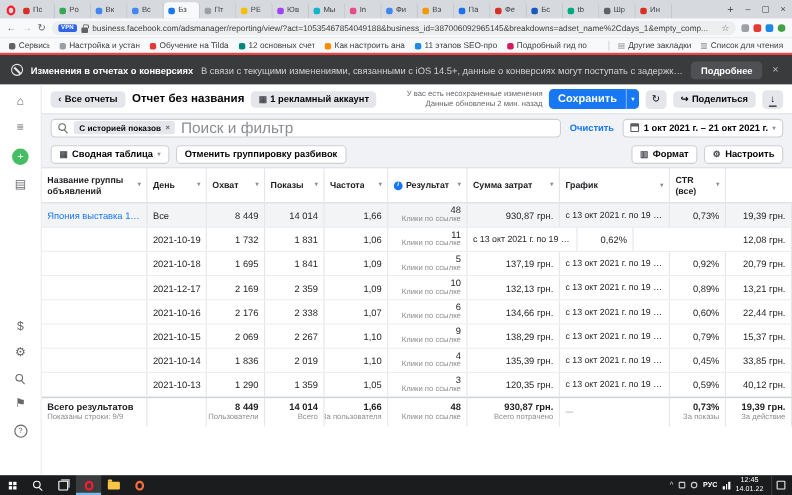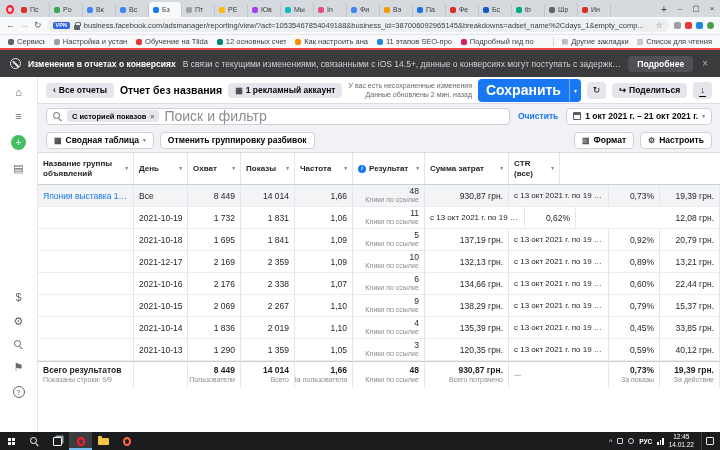--- a/index.html
+++ b/index.html
@@ -53,21 +53,21 @@
 .rail-gap{margin-top:auto}
 .help-c{width:12px;height:12px;border-radius:50%;border:1px solid #65676b;color:#65676b;font-size:7px;display:flex;align-items:center;justify-content:center}
 .main{flex:1;display:flex;flex-direction:column;min-width:0}
 
 
 .fb-header{height:27px;background:#fff;border-bottom:1px solid #dadde1;display:flex;align-items:center;gap:6px;padding:0 8px;flex:none}
 .pill{background:#e4e6eb;border-radius:4px;padding:2.5px 7px;font-size:8.5px;font-weight:bold;color:#050505;display:flex;align-items:center;gap:3px;white-space:nowrap}
 .fb-title{font-size:10.5px;font-weight:bold;color:#050505;white-space:nowrap}
 .hdr-status{margin-left:auto;text-align:right;font-size:7px;color:#65676b;line-height:1.3;white-space:nowrap}
 .save{display:flex;flex:none}
-.save-main{background:#1877f2;color:#fff;font-size:14px;font-weight:bold;padding:3.5px 8px;border-radius:4px 0 0 4px}
+.save-main{background:#1877f2;color:#fff;font-size:10px;font-weight:bold;padding:3.5px 8px;border-radius:4px 0 0 4px}
 .save-caret{background:#1877f2;color:#fff;font-size:6px;padding:0 4px;display:flex;align-items:center;border-left:1px solid rgba(255,255,255,.4);border-radius:0 4px 4px 0}
 .iconpill{background:#e4e6eb;border-radius:4px;width:19px;height:17px;display:flex;align-items:center;justify-content:center;font-size:9px;color:#050505;flex:none}
 .dl{position:relative;font-size:9px;line-height:1}
 .dl::after{content:"";position:absolute;left:-1px;right:-1px;bottom:-2px;height:1px;background:#050505}
 
 
 .filterbar{height:24px;display:flex;align-items:center;gap:8px;padding:0 8px;flex:none}
 .searchfield{flex:1;height:17px;background:#fff;border:1px solid #ced0d4;border-radius:4px;display:flex;align-items:center;gap:5px;padding:0 6px;min-width:0}
 .mag{position:relative;width:9px;height:9px;display:inline-block;flex:none;color:#65676b}
 .mag::before{content:"";position:absolute;width:5px;height:5px;border:1px solid currentColor;border-radius:50%;left:0;top:0}
@@ -407,20 +407,24 @@
             </div>
           <div class="th c-result" style="flex-direction:row;align-items:center">
               <span class="info-i">i</span>
               <span class="lbl">Результат</span>
               <span class="caret">▾</span>
             </div>
           <div class="th c-spend">
               <span class="lbl">Сумма затрат</span>
               <span class="caret">▾</span>
             </div>
+          <div class="th c-sched" style="display:flex">
+              <span class="lbl">График</span>
+              <span class="caret">▾</span>
+            </div>
           <div class="th c-ctr">
               <span class="lbl">CTR (все)</span>
               <span class="caret">▾</span>
             </div>
         </div>
 
         <div id="tbody">
             <div class="tr hl">
     <div class="td c-name link">Япония выставка 13-15 о...</div>
     <div class="td c-day">Все</div>

